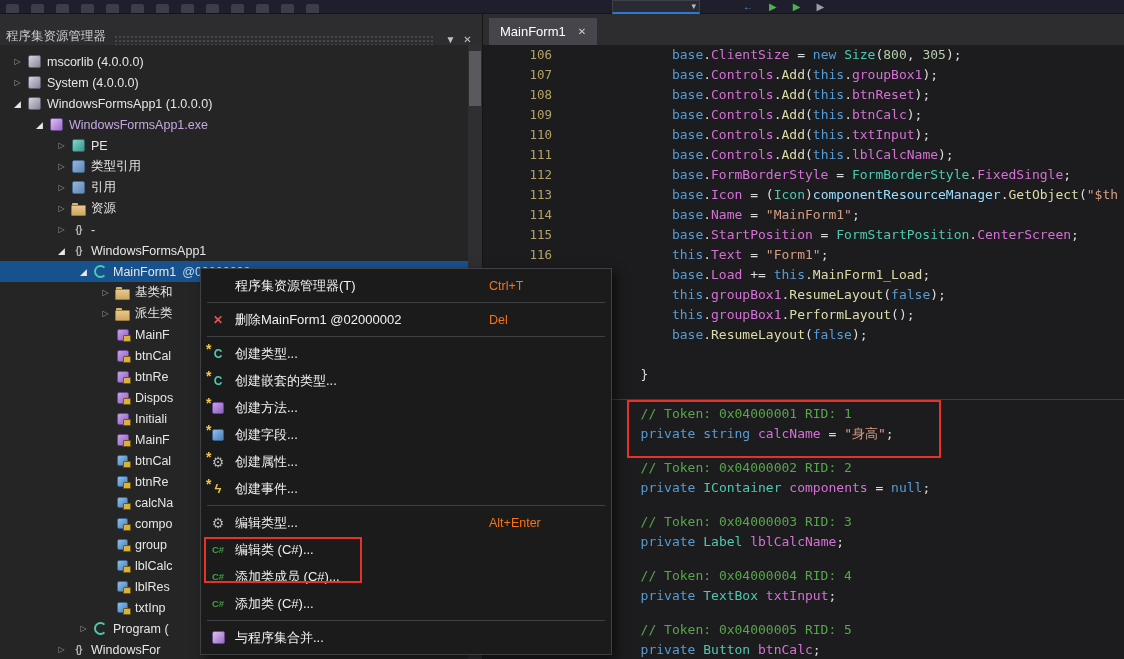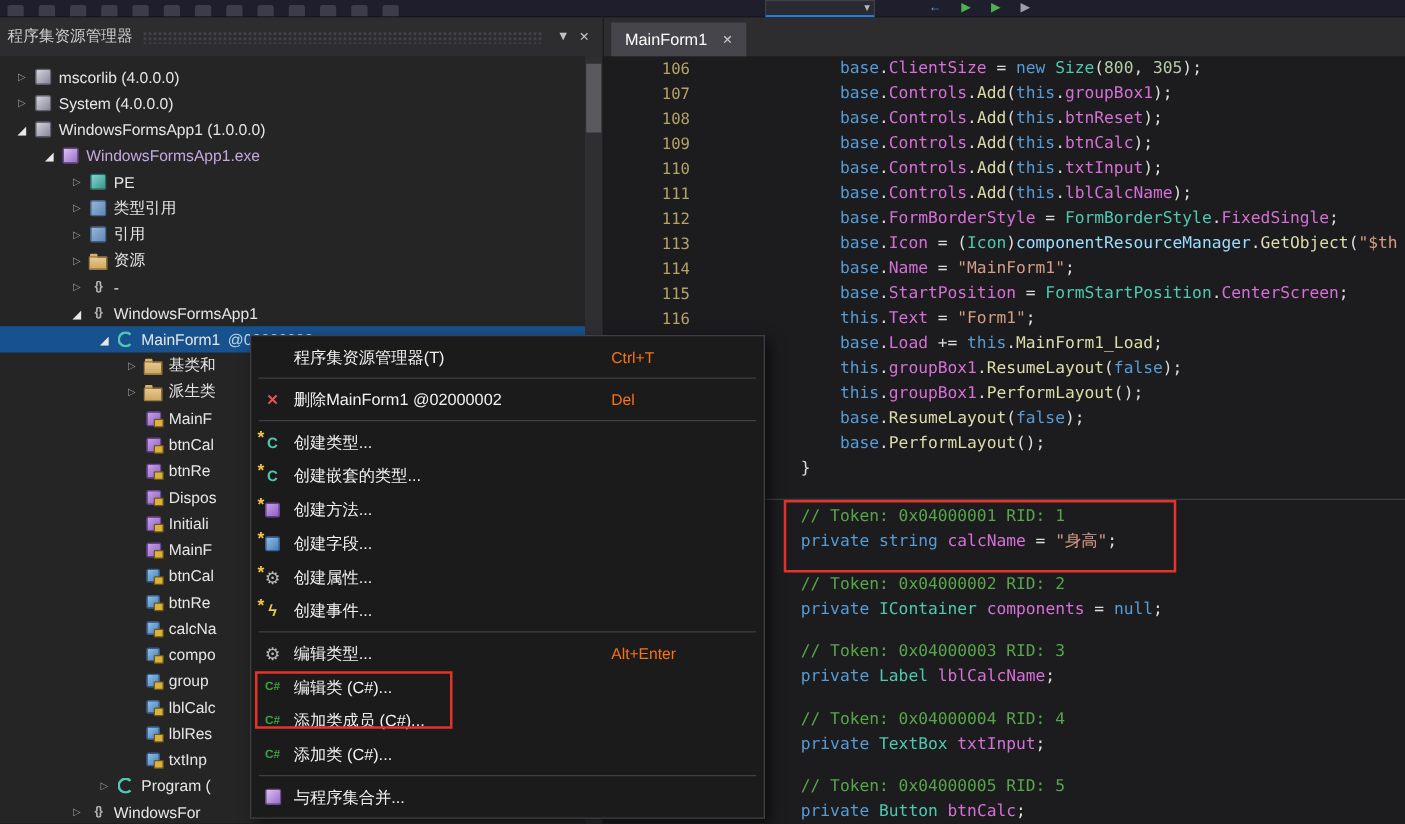--- a/index.html
+++ b/index.html
@@ -12,21 +12,21 @@
             border-bottom:1px solid #14141f; display:flex; align-items:flex-end; }
   .tstub { width:13px; height:9px; margin:0 6px; background:#3c3c4a; border-radius:2px 2px 0 0; flex:none; }
   .combo { position:absolute; left:612px; top:0; width:88px; height:14px; background:#2a2a33;
            border:1px solid #3f3f4a; border-bottom:2px solid #2b79d7; color:#b9b9c2;
            font-size:9px; text-align:right; padding-right:3px; line-height:11px; }
   .ticon { font-size:10px; line-height:13px; margin:0 8px; flex:none; }
 
   
   .explorer { position:absolute; left:0; top:14px; width:483px; bottom:0; background:#252526;
               border-right:1px solid #161617; display:flex; flex-direction:column; }
-  .panel-header { height:31px; background:#2d2d30; display:flex; align-items:center; padding:0 6px; flex:none; }
+  .panel-header { height:31px; background:#2d2d30; display:flex; align-items:flex-end; padding:0 6px; flex:none; }
   .panel-title { color:#cccccc; font-size:12.5px; white-space:nowrap; }
   .dots { flex:1; height:10px; margin:0 8px;
           background-image:radial-gradient(#47474c 1px, transparent 1.2px); background-size:4px 4px; }
   .hbtn { color:#c2c2c2; font-size:10px; width:17px; text-align:center; cursor:default; }
   .tree { flex:1; overflow:hidden; position:relative; padding-top:6px; }
   .tree-row { height:21px; display:flex; align-items:center; font-size:12.5px; color:#e6e6e6; white-space:nowrap; }
   .tree-row.selected { background:#17528f; }
   .expander { width:15px; flex:none; text-align:center; color:#9a9a9a; font-size:8px; }
   .expander.expanded { color:#e8e8e8; font-size:9px; }
   .tlabel { padding-right:6px; }
@@ -311,21 +311,21 @@
         <div class="code-line"><span class="lnum">111</span><span class="lcontent" style="padding-left: 12ch;"><span class="tk-k">base</span><span class="tk-p">.</span><span class="tk-f">Controls</span><span class="tk-p">.</span><span class="tk-m">Add</span><span class="tk-p">(</span><span class="tk-k">this</span><span class="tk-p">.</span><span class="tk-f">lblCalcName</span><span class="tk-p">);</span></span></div>
         <div class="code-line"><span class="lnum">112</span><span class="lcontent" style="padding-left: 12ch;"><span class="tk-k">base</span><span class="tk-p">.</span><span class="tk-f">FormBorderStyle</span><span class="tk-p"> = </span><span class="tk-y">FormBorderStyle</span><span class="tk-p">.</span><span class="tk-f">FixedSingle</span><span class="tk-p">;</span></span></div>
         <div class="code-line"><span class="lnum">113</span><span class="lcontent" style="padding-left: 12ch;"><span class="tk-k">base</span><span class="tk-p">.</span><span class="tk-f">Icon</span><span class="tk-p"> = (</span><span class="tk-y">Icon</span><span class="tk-p">)</span><span class="tk-l">componentResourceManager</span><span class="tk-p">.</span><span class="tk-m">GetObject</span><span class="tk-p">(</span><span class="tk-s">"$th</span></span></div>
         <div class="code-line"><span class="lnum">114</span><span class="lcontent" style="padding-left: 12ch;"><span class="tk-k">base</span><span class="tk-p">.</span><span class="tk-f">Name</span><span class="tk-p"> = </span><span class="tk-s">"MainForm1"</span><span class="tk-p">;</span></span></div>
         <div class="code-line"><span class="lnum">115</span><span class="lcontent" style="padding-left: 12ch;"><span class="tk-k">base</span><span class="tk-p">.</span><span class="tk-f">StartPosition</span><span class="tk-p"> = </span><span class="tk-y">FormStartPosition</span><span class="tk-p">.</span><span class="tk-f">CenterScreen</span><span class="tk-p">;</span></span></div>
         <div class="code-line"><span class="lnum">116</span><span class="lcontent" style="padding-left: 12ch;"><span class="tk-k">this</span><span class="tk-p">.</span><span class="tk-f">Text</span><span class="tk-p"> = </span><span class="tk-s">"Form1"</span><span class="tk-p">;</span></span></div>
         <div class="code-line"><span class="lnum"></span><span class="lcontent" style="padding-left: 12ch;"><span class="tk-k">base</span><span class="tk-p">.</span><span class="tk-f">Load</span><span class="tk-p"> += </span><span class="tk-k">this</span><span class="tk-p">.</span><span class="tk-m">MainForm1_Load</span><span class="tk-p">;</span></span></div>
         <div class="code-line"><span class="lnum"></span><span class="lcontent" style="padding-left: 12ch;"><span class="tk-k">this</span><span class="tk-p">.</span><span class="tk-f">groupBox1</span><span class="tk-p">.</span><span class="tk-m">ResumeLayout</span><span class="tk-p">(</span><span class="tk-k">false</span><span class="tk-p">);</span></span></div>
         <div class="code-line"><span class="lnum"></span><span class="lcontent" style="padding-left: 12ch;"><span class="tk-k">this</span><span class="tk-p">.</span><span class="tk-f">groupBox1</span><span class="tk-p">.</span><span class="tk-m">PerformLayout</span><span class="tk-p">();</span></span></div>
         <div class="code-line"><span class="lnum"></span><span class="lcontent" style="padding-left: 12ch;"><span class="tk-k">base</span><span class="tk-p">.</span><span class="tk-m">ResumeLayout</span><span class="tk-p">(</span><span class="tk-k">false</span><span class="tk-p">);</span></span></div>
-        <div class="code-line"><span class="lnum"></span><span class="lcontent" style="padding-left: 12ch;"><span class="tk-k">base</span><span class="tk-p">.</span><span class="tk-m">PerformLayout</span><span class="tk-p">();</span></span></div>
+        <div class="code-line"><span class="lnum"></span></div>
         <div class="code-line"><span class="lnum"></span><span class="lcontent" style="padding-left: 8ch;"><span class="tk-p">}</span></span></div>
         <div class="code-blank" style="height: 10px;"></div>
         <div class="code-sep"></div>
         <div class="code-line"><span class="lnum"></span><span class="lcontent" style="padding-left: 8ch;"><span class="tk-c">// Token: 0x04000001 RID: 1</span></span></div>
         <div class="code-line"><span class="lnum"></span><span class="lcontent" style="padding-left: 8ch;"><span class="tk-k">private</span><span class="tk-p"> </span><span class="tk-k">string</span><span class="tk-p"> </span><span class="tk-f">calcName</span><span class="tk-p"> = </span><span class="tk-s">"身高"</span><span class="tk-p">;</span></span></div>
         <div class="code-blank" style="height: 14px;"></div>
         <div class="code-line"><span class="lnum"></span><span class="lcontent" style="padding-left: 8ch;"><span class="tk-c">// Token: 0x04000002 RID: 2</span></span></div>
         <div class="code-line"><span class="lnum"></span><span class="lcontent" style="padding-left: 8ch;"><span class="tk-k">private</span><span class="tk-p"> </span><span class="tk-y">IContainer</span><span class="tk-p"> </span><span class="tk-f">components</span><span class="tk-p"> = </span><span class="tk-k">null</span><span class="tk-p">;</span></span></div>
         <div class="code-blank" style="height: 14px;"></div>
         <div class="code-line"><span class="lnum"></span><span class="lcontent" style="padding-left: 8ch;"><span class="tk-c">// Token: 0x04000003 RID: 3</span></span></div>

